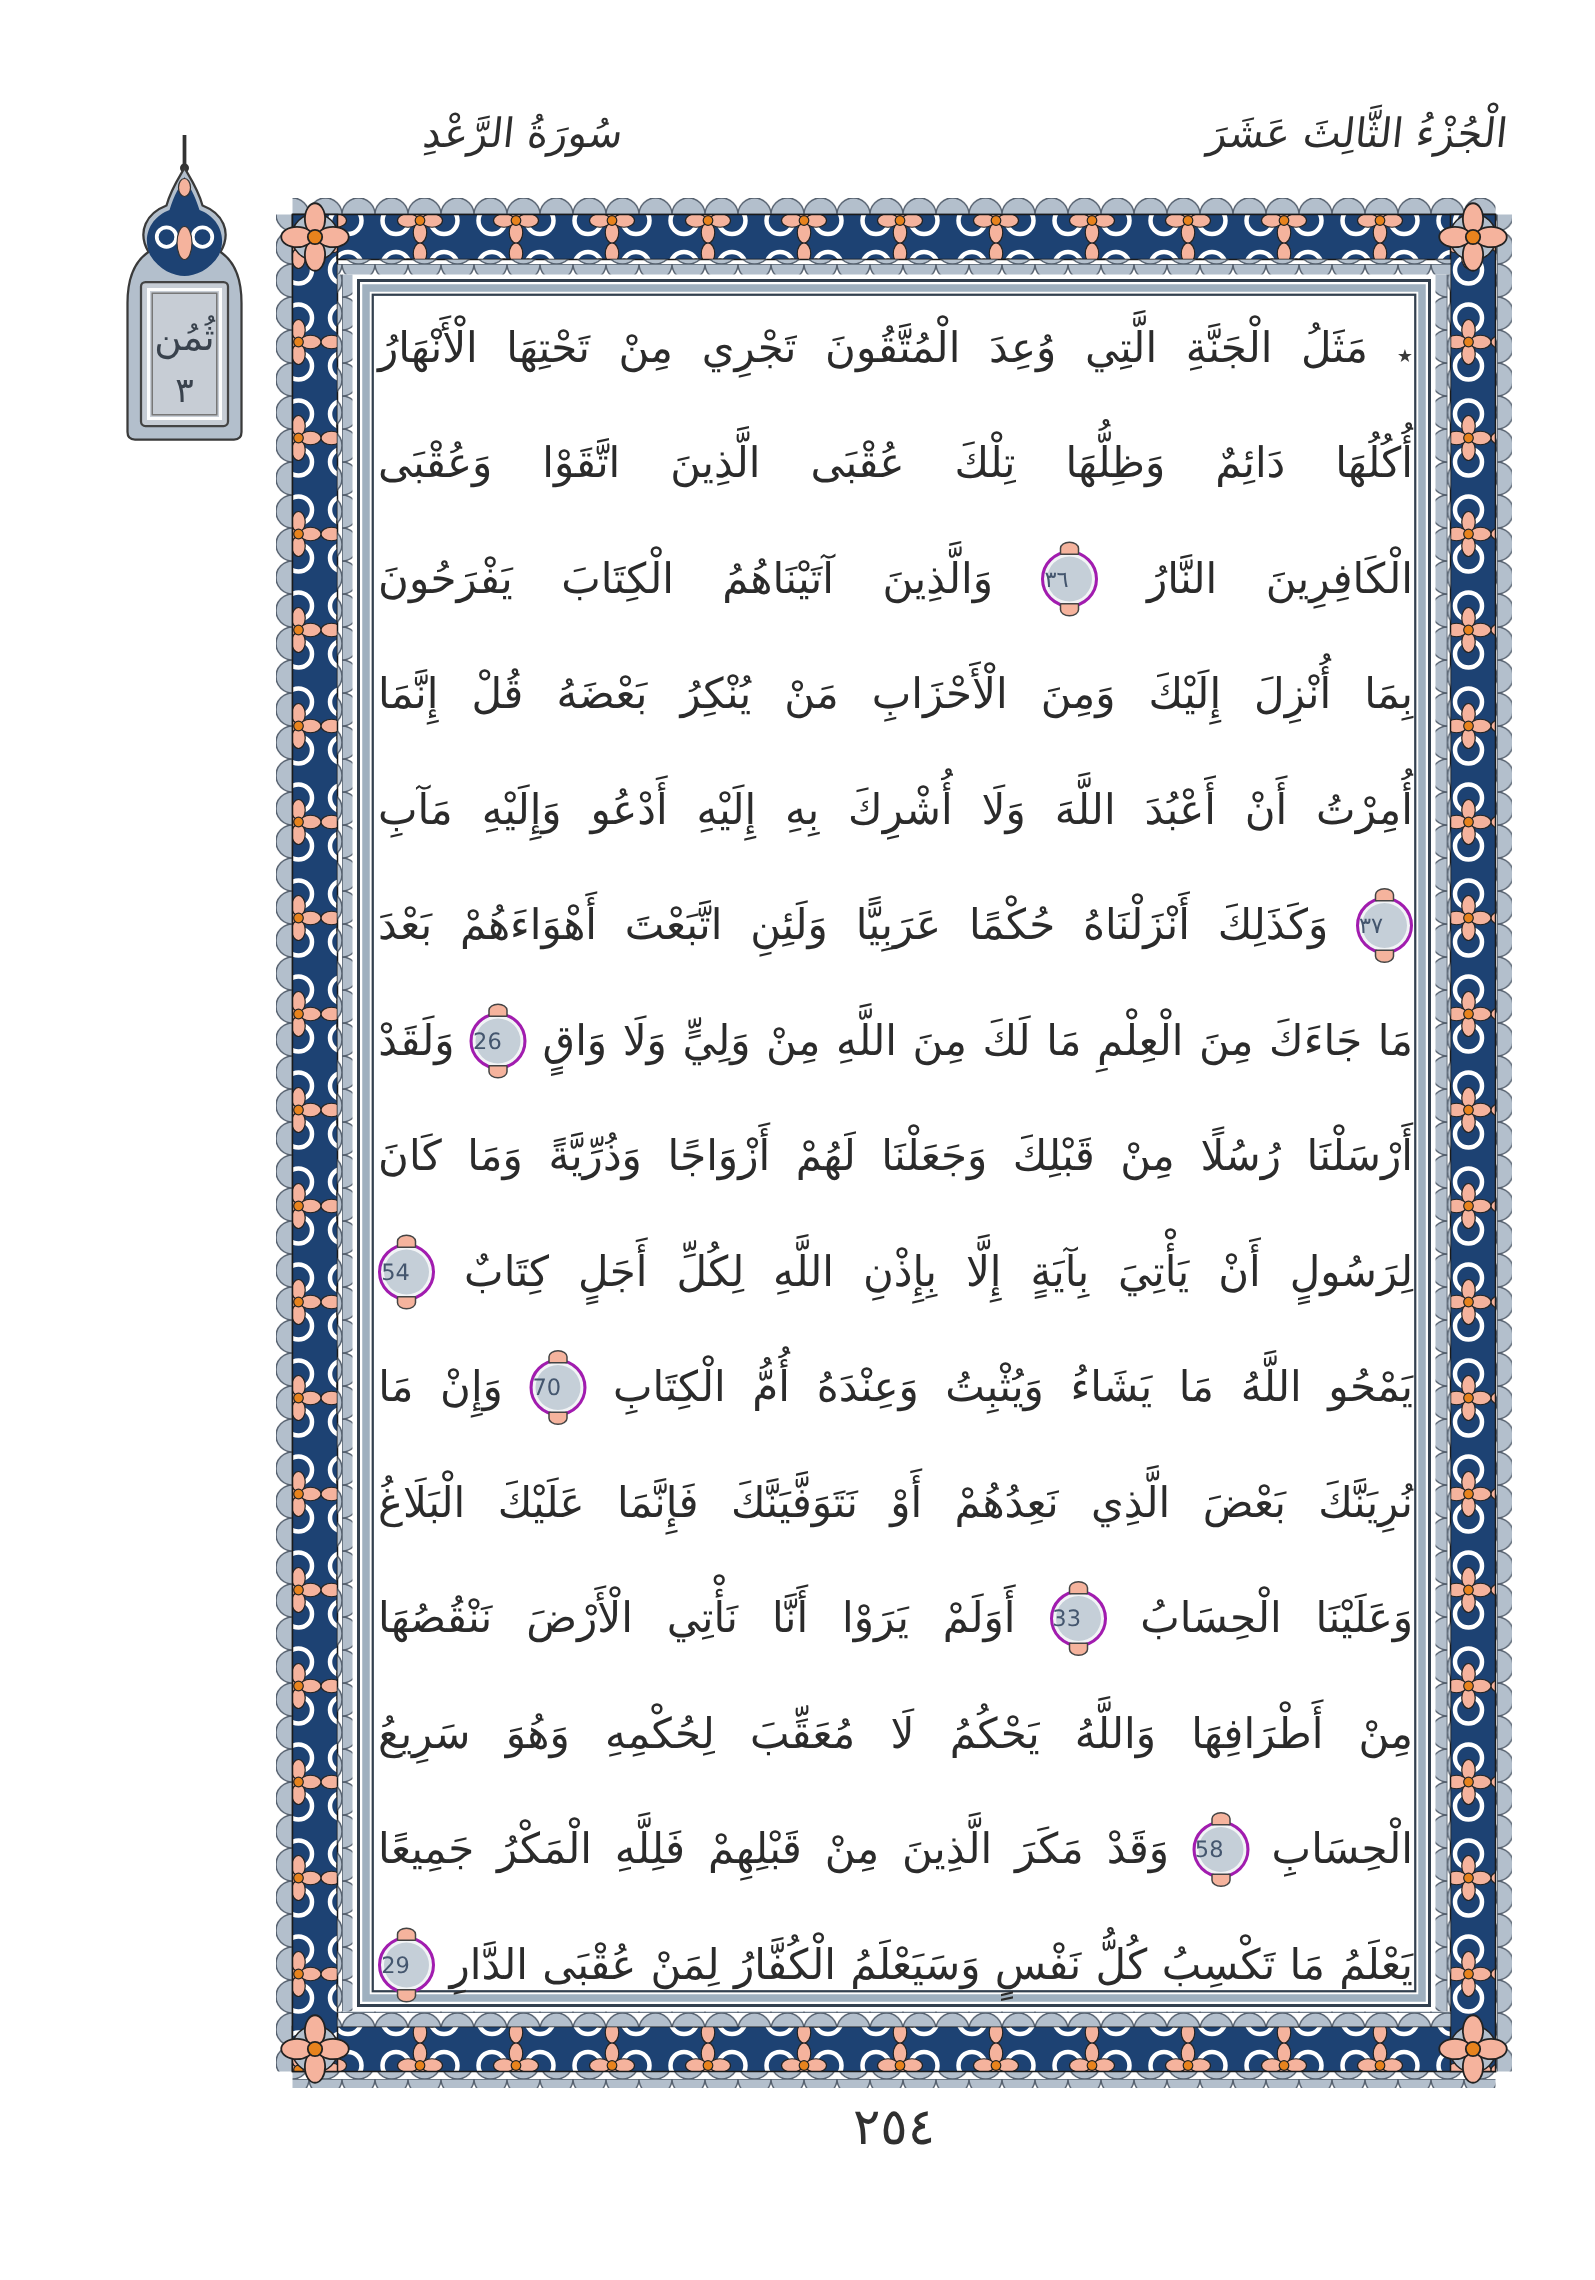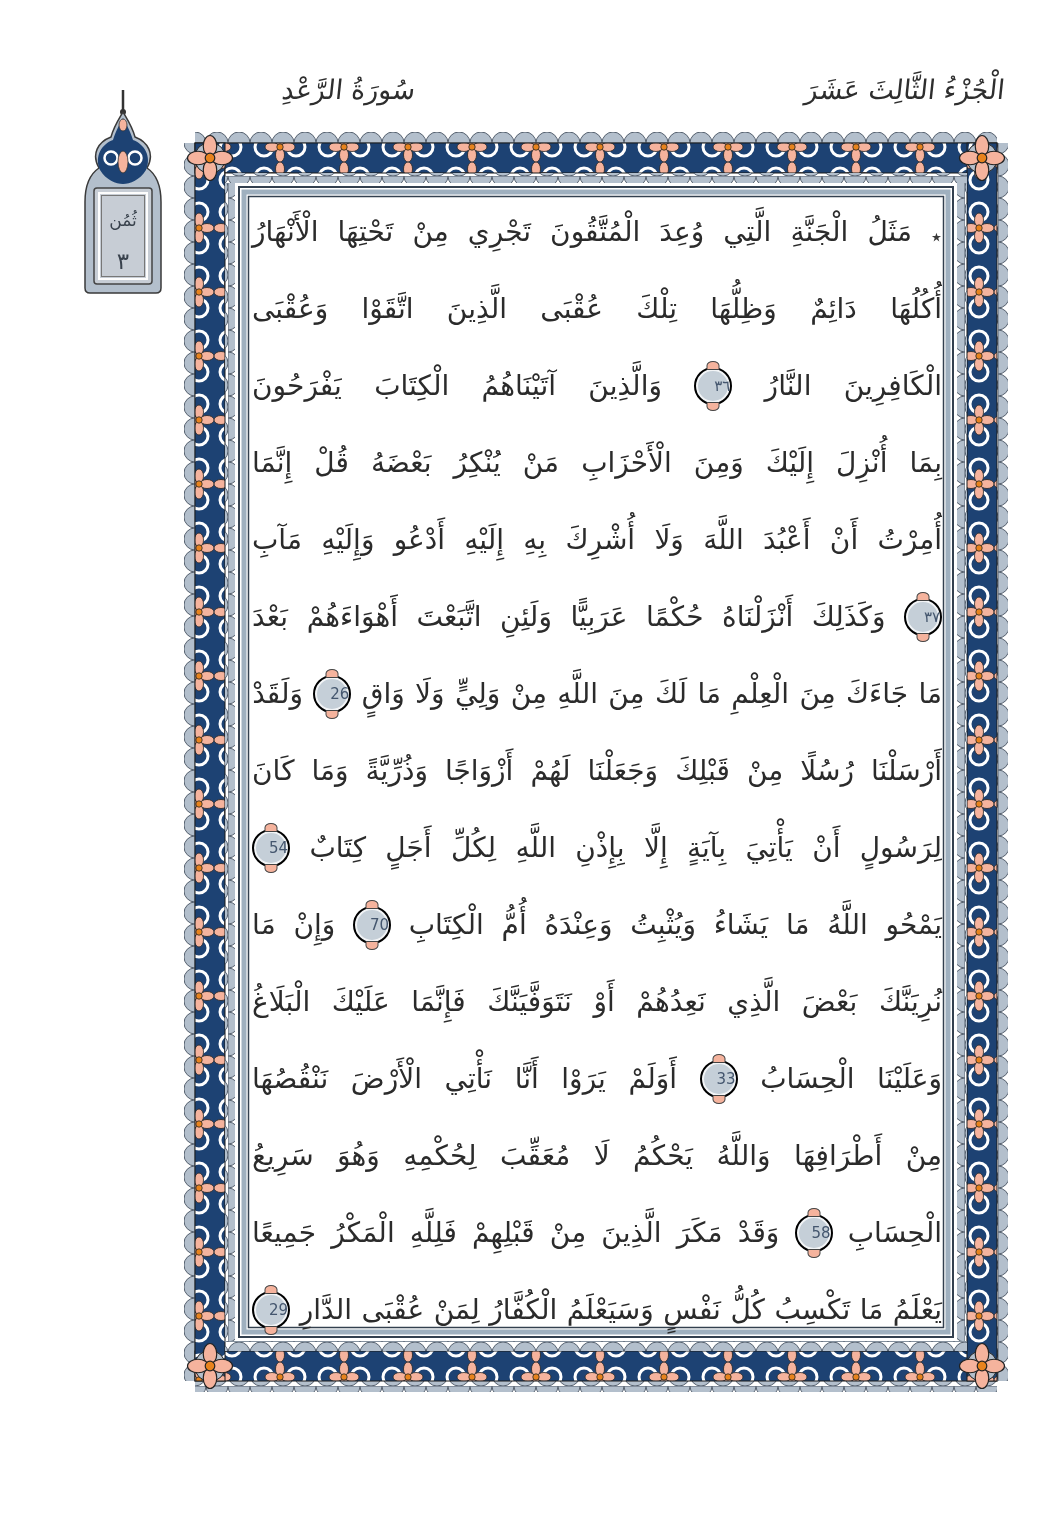--- a/index.html
+++ b/index.html
@@ -10,43 +10,43 @@
     --ink:#2b2b2b;--marker-fill:#c5cfd8;--marker-digit:#44566e;
   }
   .hdr{position:absolute;top:74px;font-size:27px;color:#2e2e2e;transform:skewX(-6deg);white-space:nowrap;}
   .hdr.juz{right:58px;}
   .hdr.surah{left:282px;}
 
   
   .thumn{position:absolute;left:70px;top:88px;width:106px;height:212px;}
   .thumn svg{position:absolute;left:0;top:0;}
   .thumn-word{position:absolute;left:0;top:122px;width:106px;text-align:center;
-    font-size:17px;color:#39424d;}
+    font-size:25px;color:#39424d;}
   .thumn-num{position:absolute;left:0;top:160px;width:106px;text-align:center;
     font-size:23px;color:#39424d;}
 
   
   .frame{position:absolute;left:184px;top:132px;}
 
   
   .text-area{
     position:absolute;left:252px;top:196px;width:690px;height:1150px;
     direction:rtl;display:flex;flex-direction:column;justify-content:space-between;
   }
   .qline{
     display:flex;direction:rtl;justify-content:space-between;align-items:center;
     height:72px;overflow:visible;white-space:nowrap;
   }
   .qword{font-size:28px;color:var(--ink);line-height:1;}
   .star-mark{font-size:20px;color:#3a3a3a;padding-top:8px;}
   .aya{
     position:relative;flex:0 0 auto;width:34px;height:34px;border-radius:50%;
-    background:var(--marker-fill);border:2px solid #000000;
+    background:var(--marker-fill);border:2px solid #a21caf;
     box-shadow:inset 0 0 0 2px #f2f4f6;
-    display:flex;align-items:center;justify-content:flex-start;
+    display:flex;align-items:center;justify-content:flex-end;
   }
   .aya::before{
     content:"";position:absolute;top:-8px;left:50%;transform:translateX(-50%);
     width:11px;height:7px;background:var(--salmon);border:1px solid #444;
     border-radius:50% 50% 10% 10%;
   }
   .aya::after{
     content:"";position:absolute;bottom:-8px;left:50%;transform:translateX(-50%);
     width:11px;height:7px;background:var(--salmon);border:1px solid #444;
     border-radius:10% 10% 50% 50%;
@@ -348,13 +348,14 @@
         <span class="qword">الْكُفَّارُ</span>
         <span class="qword">لِمَنْ</span>
         <span class="qword">عُقْبَى</span>
         <span class="qword">الدَّارِ</span>
         <span class="aya">
           <span class="aya-num">29</span>
         </span>
       </div>
     </div>
 
+  <div class="pageno">٢٥٤</div>
 </div>
 
 </body></html>

